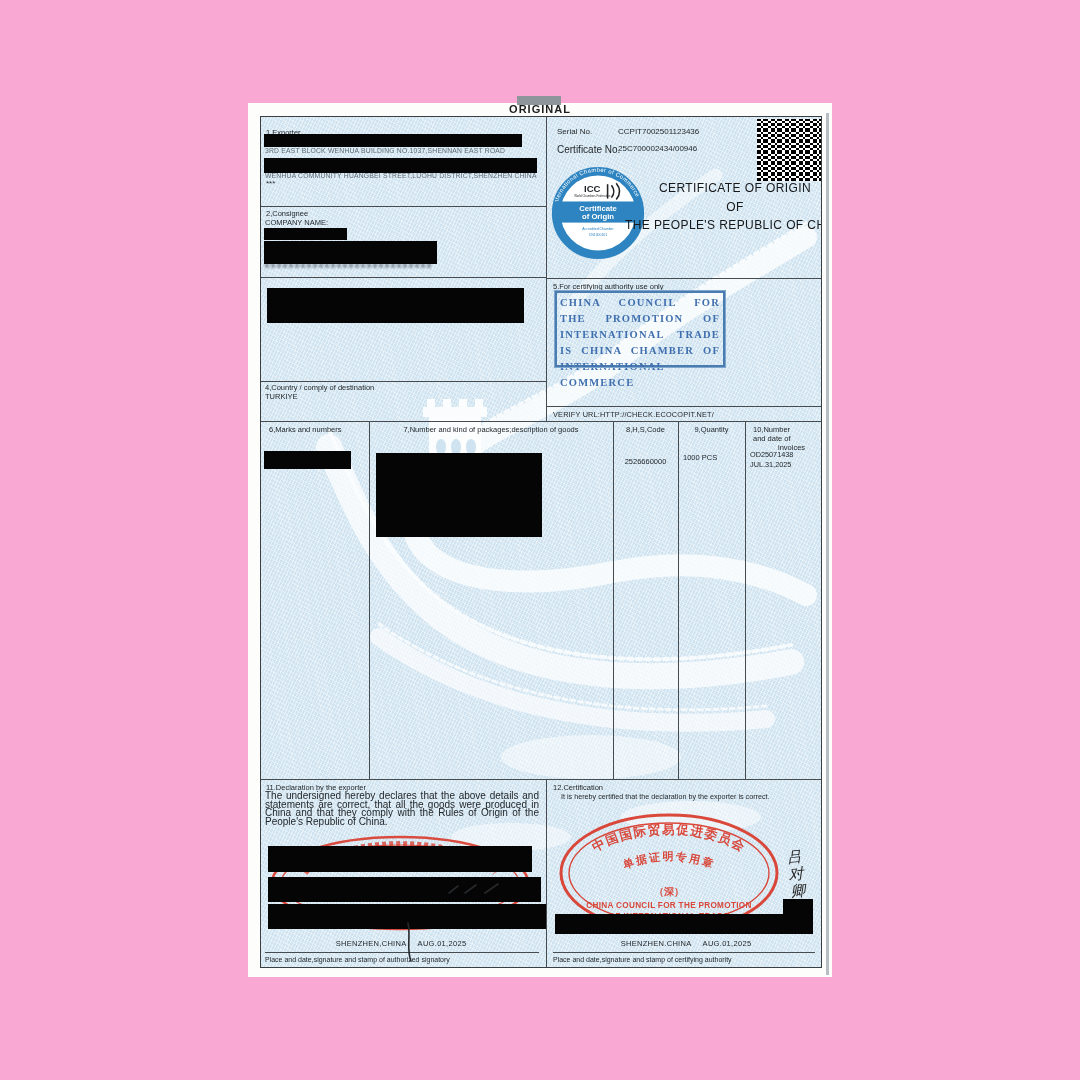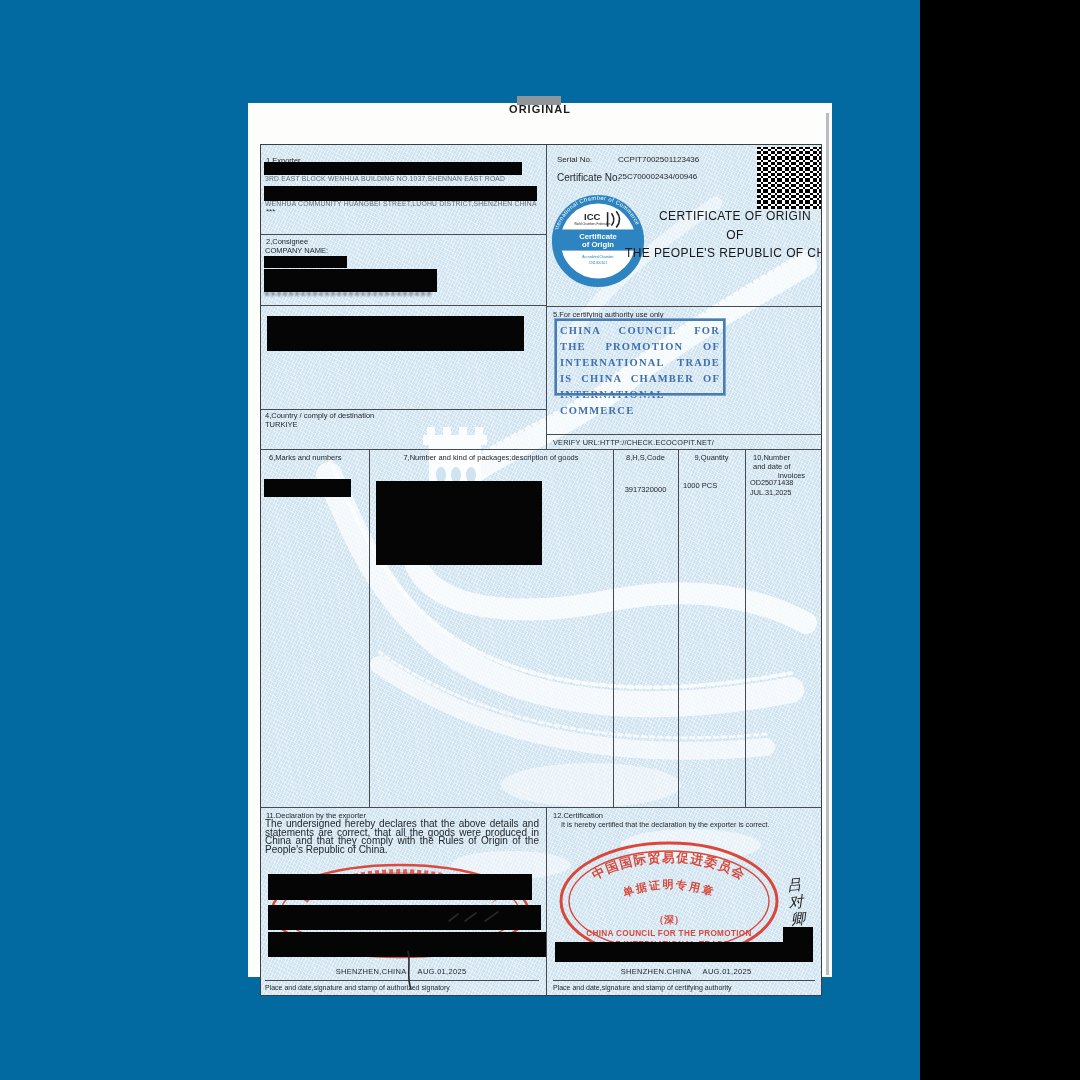--- a/index.html
+++ b/index.html
@@ -1,30 +1,30 @@
 <!DOCTYPE html>
 <html><head>
 <meta charset="utf-8">
 <style>
   html,body{margin:0;padding:0;background:#000;}
-  .stage{position:relative;width:920px;height:1080px;background:#0369a1;overflow:hidden;
+  .stage{position:relative;width:1080px;height:1080px;background:#f9a8d4;overflow:hidden;
          font-family:"Liberation Sans",sans-serif;}
   .abs{position:absolute;}
   .page{position:absolute;left:248px;top:103px;width:584px;height:874px;background:#fdfdfc;}
   .original{position:absolute;left:0;top:0;width:100%;text-align:center;font-size:11px;
             font-weight:bold;letter-spacing:1px;color:#1c1c1c;}
   .scan-nub{position:absolute;left:269px;top:-7px;width:44px;height:9px;background:#8e959b;}
   .edge-shadow{position:absolute;left:578px;top:10px;width:3px;height:862px;background:#aab3b9;opacity:.85;}
   .cert{position:absolute;left:12px;top:13px;width:562px;height:852px;
         border:1.4px solid #3a3f44;box-sizing:border-box;
         background-color:#cfe3f0;
         background-image:
           repeating-linear-gradient(115deg, rgba(255,255,255,.45) 0 1px, rgba(255,255,255,0) 1px 3px),
           repeating-linear-gradient(27deg, rgba(255,255,255,.35) 0 1px, rgba(255,255,255,0) 1px 4px);
-        overflow:hidden;margin-top:28px;}
+        overflow:hidden;}
   .hl{position:absolute;height:1px;background:#464b50;z-index:3;}
   .vl{position:absolute;width:1px;background:#464b50;z-index:3;}
   .lbl{position:absolute;font-size:7.5px;color:#23282c;z-index:4;white-space:nowrap;}
   .val{position:absolute;font-size:8px;color:#1d2226;z-index:4;white-space:nowrap;}
   .bar{position:absolute;background:#050505;z-index:6;}
   .faint{position:absolute;font-size:6.8px;color:#3c4750;filter:blur(.7px);opacity:.8;
          z-index:4;white-space:nowrap;letter-spacing:.2px;}
   .smudge{position:absolute;height:5px;background:repeating-linear-gradient(90deg,#5a6670 0 4px,transparent 4px 6px);
           filter:blur(1px);opacity:.6;z-index:4;}
   .title-line{position:absolute;width:220px;text-align:center;font-size:12px;color:#16181a;
@@ -170,21 +170,21 @@
       <div class="lbl" style="left:8px;top:308px;">6,Marks and numbers</div>
       <div class="lbl" style="left:108px;top:308px;width:244px;text-align:center;">7,Number and kind of packages;description of goods</div>
       <div class="lbl" style="left:352px;top:308px;width:65px;text-align:center;">8,H,S,Code</div>
       <div class="lbl" style="left:417px;top:308px;width:67px;text-align:center;">9,Quantity</div>
       <div class="lbl" style="left:492px;top:308px;">10,Number</div>
       <div class="lbl" style="left:492px;top:317px;">and date of</div>
       <div class="lbl" style="left:492px;top:326px;padding-left:25px;">invoices</div>
 
       <div class="bar" style="left:3px;top:334px;width:87px;height:18px;"></div>
       <div class="bar" style="left:115px;top:336px;width:166px;height:84px;"></div>
-      <div class="val" style="left:352px;top:340px;width:65px;text-align:center;font-size:7.5px;">3917320000</div>
+      <div class="val" style="left:352px;top:340px;width:65px;text-align:center;font-size:7.5px;">2526660000</div>
       <div class="val" style="left:422px;top:336px;font-size:7.5px;">1000 PCS</div>
       <div class="val" style="left:489px;top:333px;font-size:7.3px;">OD25071438</div>
       <div class="val" style="left:489px;top:343px;font-size:7.3px;">JUL.31,2025</div>
 
       <div class="lbl" style="left:5px;top:666px;">11.Declaration by the exporter</div>
       <div class="para" style="left:4px;top:675px;width:274px;white-space:normal;">    The undersigned hereby declares that the above details and statements are correct, that all the goods were produced in China and that they comply with the Rules of Origin of the People's Republic of China.</div>
 
       <svg class="abs" style="left:-1px;top:706px;width:280px;height:120px;z-index:5;" viewBox="-140 -60 280 120">
         <ellipse cx="0" cy="0" rx="128" ry="46" fill="none" stroke="#d93a2b" stroke-width="2.6" opacity=".9"></ellipse>
         <ellipse cx="0" cy="0" rx="119" ry="38" fill="none" stroke="#d93a2b" stroke-width="1.2" opacity=".85"></ellipse>

